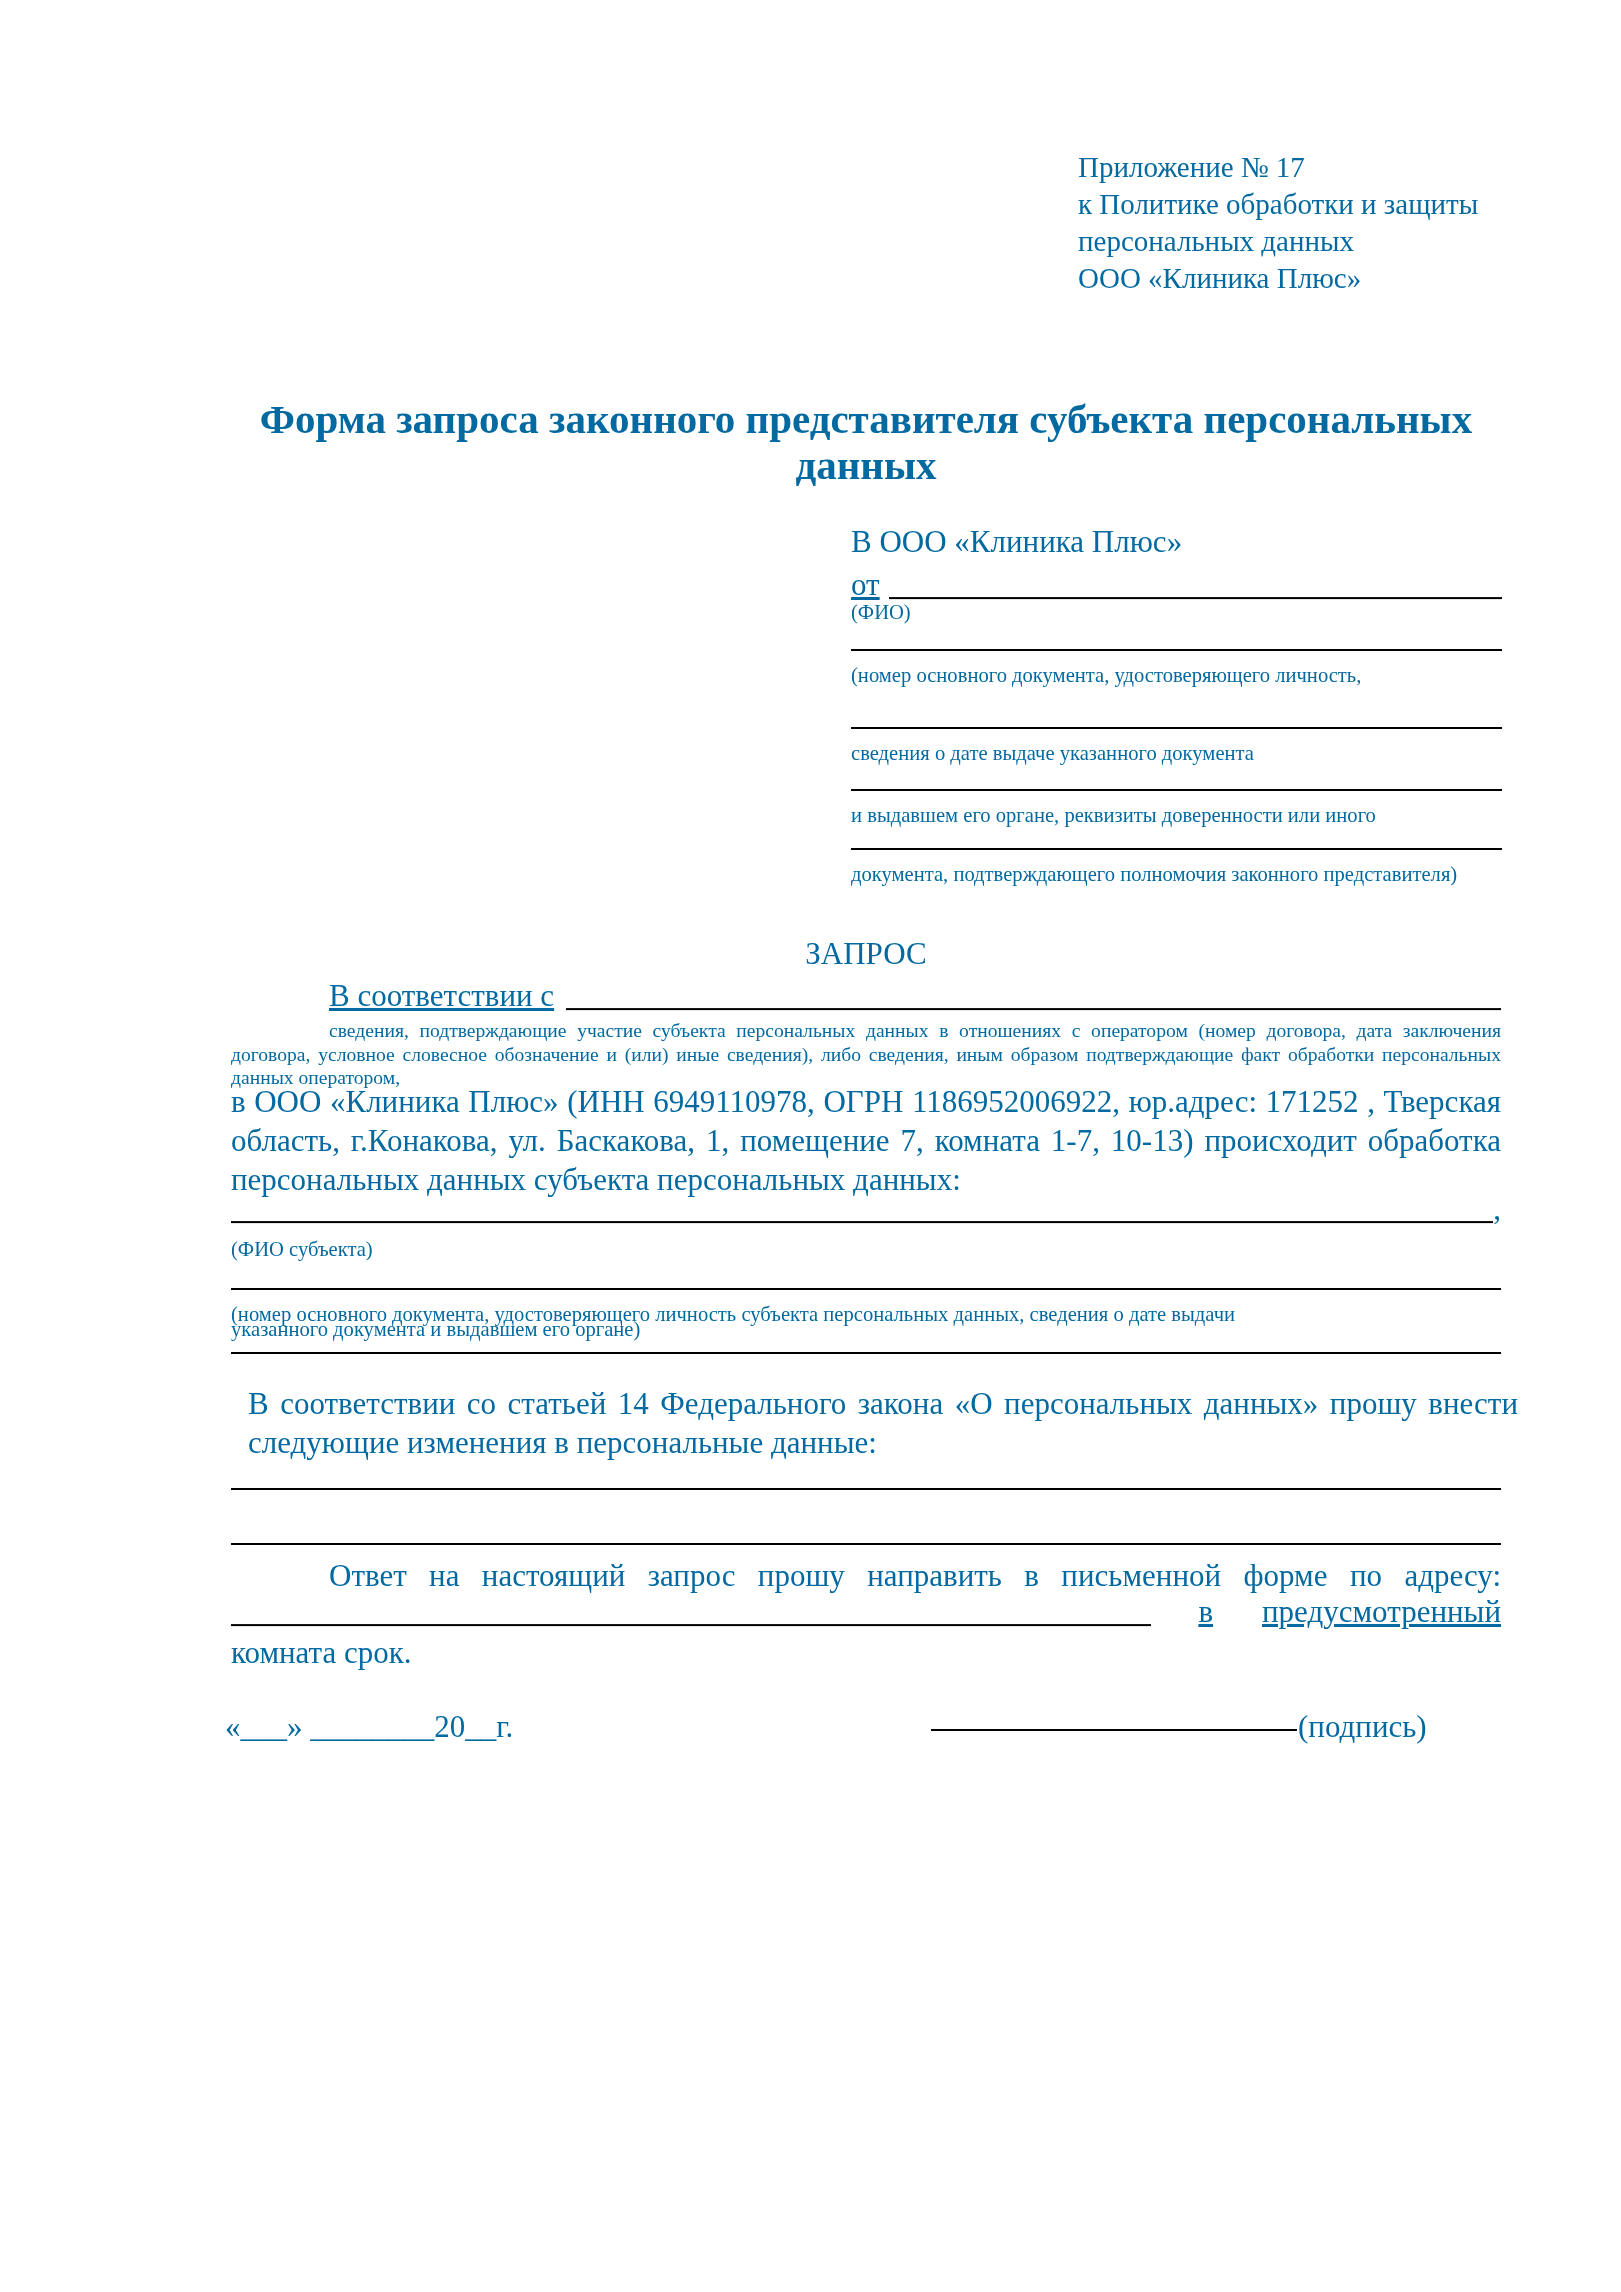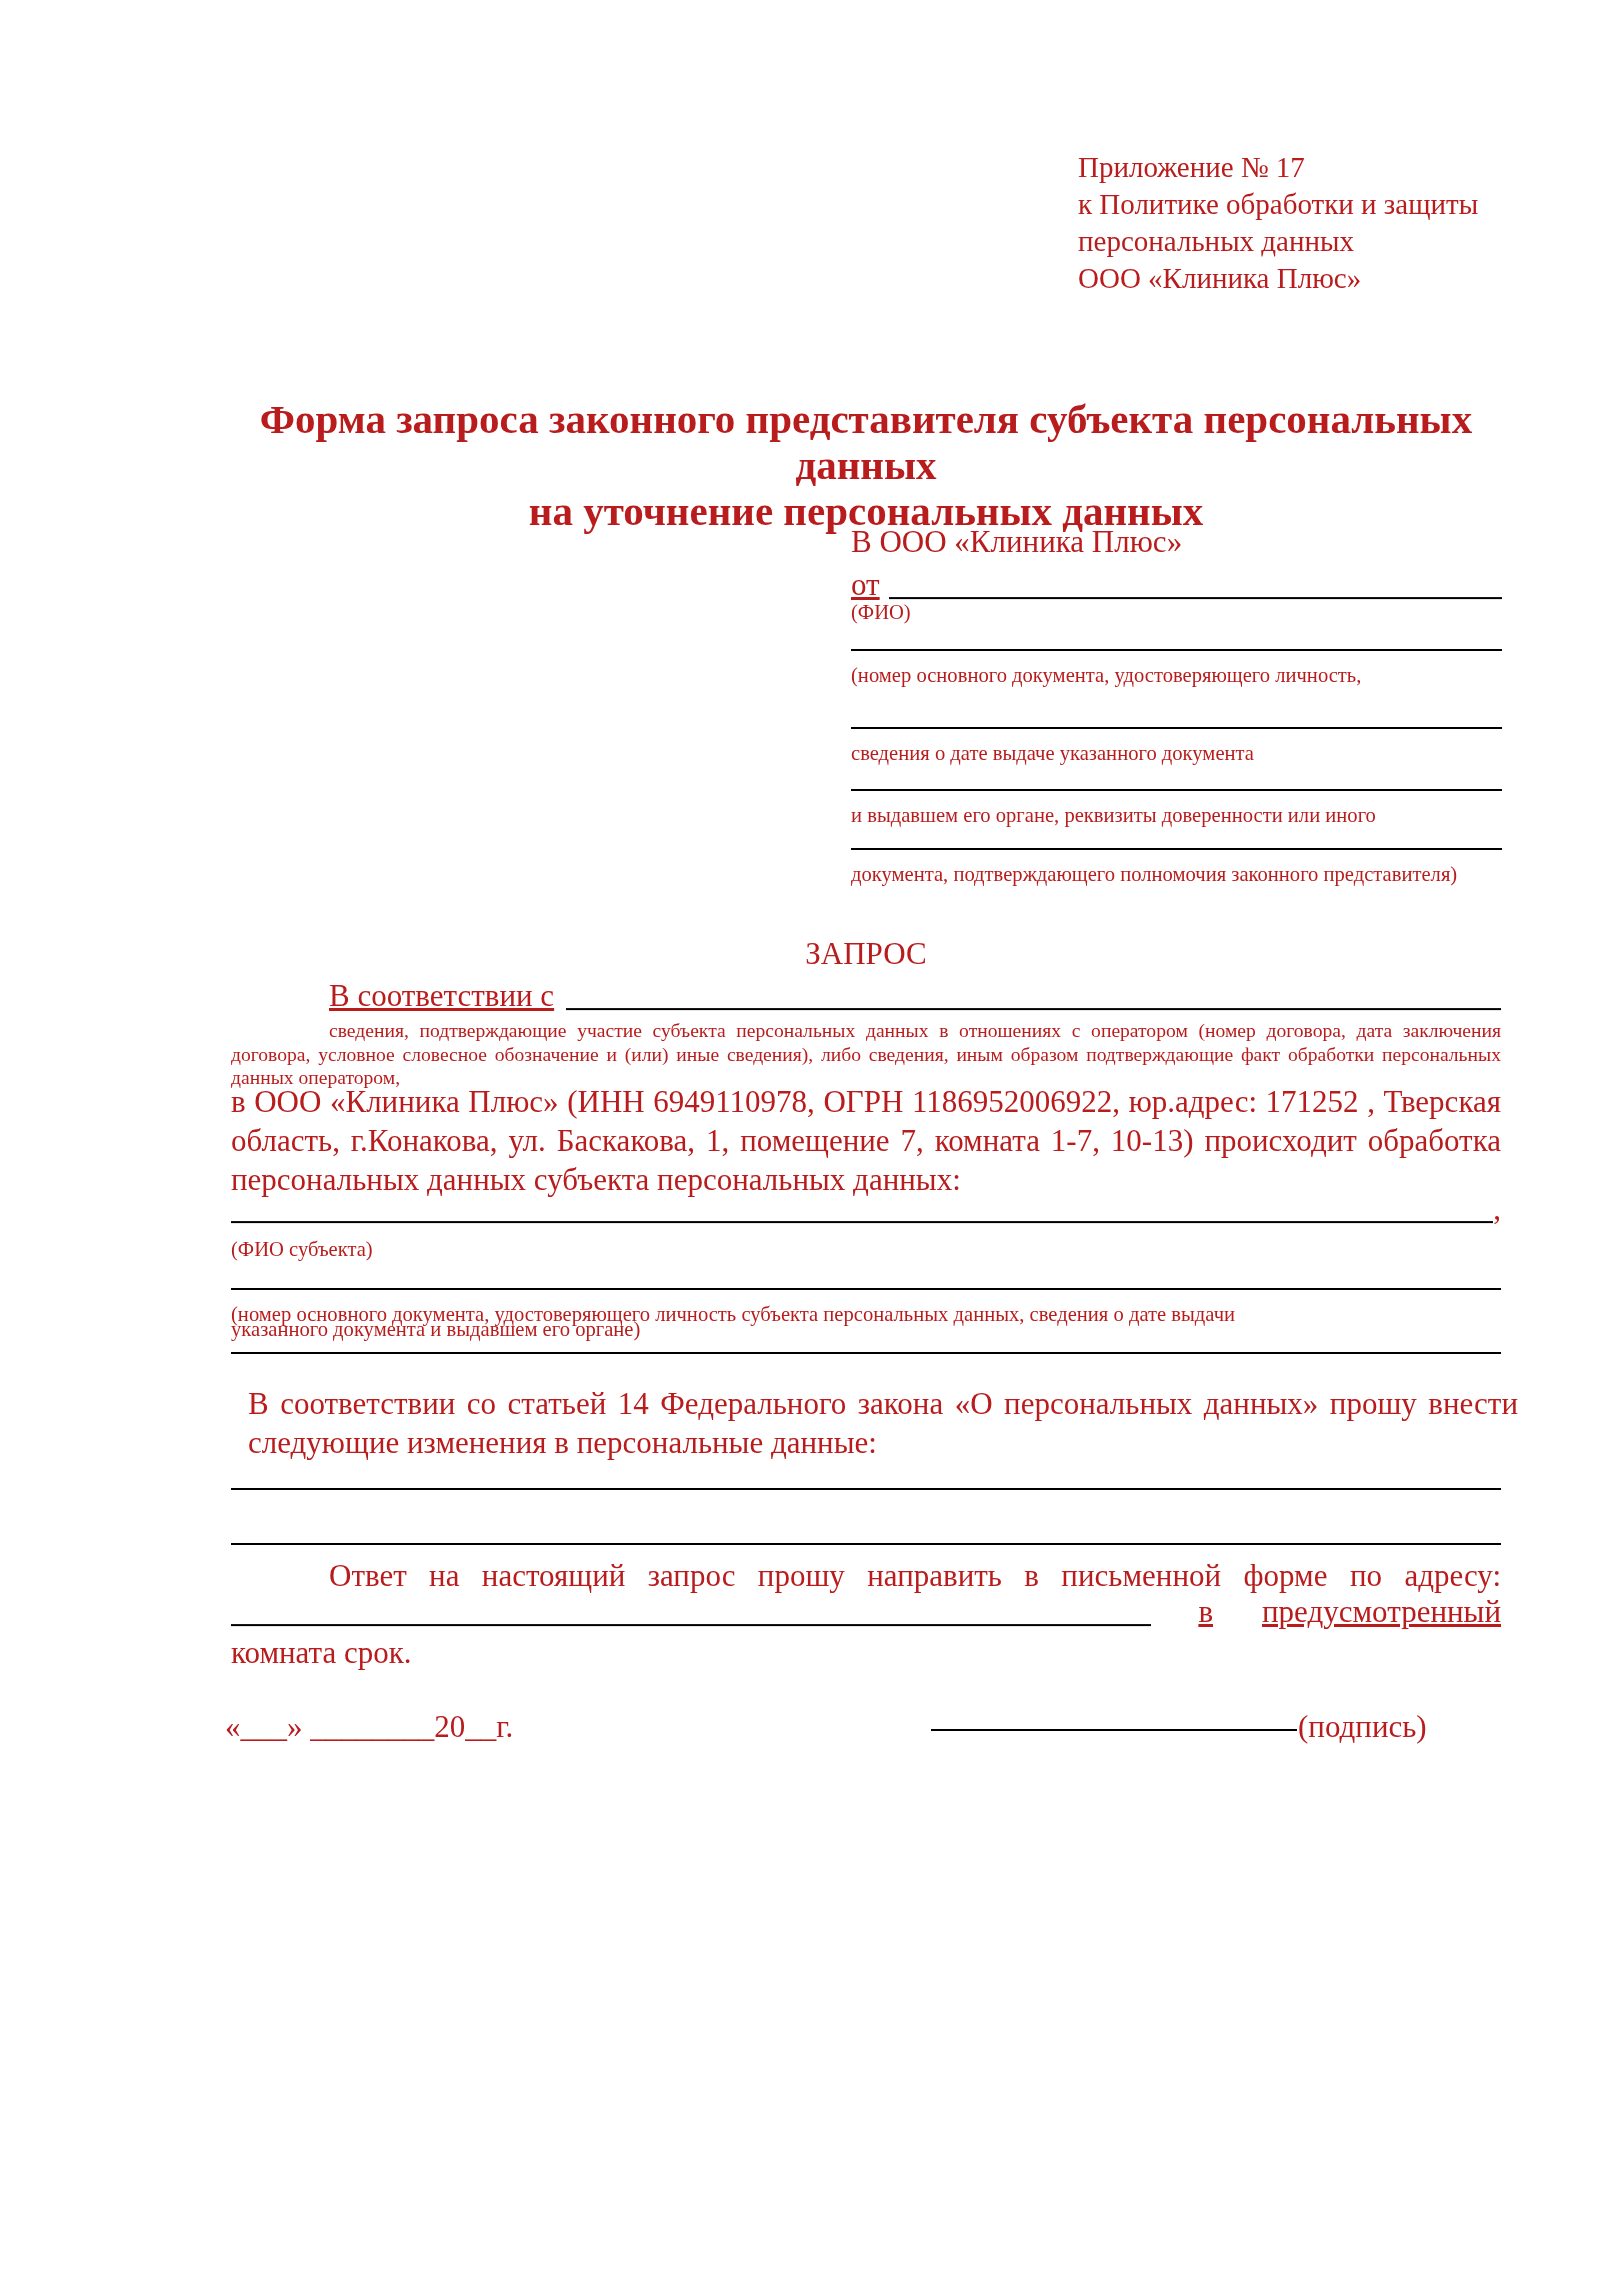--- a/index.html
+++ b/index.html
@@ -1,20 +1,20 @@
 <!DOCTYPE html>
 <html lang="ru"><head>
 <meta charset="utf-8">
 <style>
   html,body{margin:0;padding:0;background:#888;}
   .page{
     position:relative;
     width:1621px;height:2293px;
     background:#ffffff;
-    color:#b91c1c;
+    color:#0369a1;
     font-family:"Liberation Serif","DejaVu Serif",serif;
     overflow:hidden;
   }
   .abs{position:absolute;}
   .body-text{font-size:31px;line-height:39px;}
   .small-text{font-size:19.6px;line-height:23.5px;}
   .hdr{font-size:29px;line-height:37px;white-space:nowrap;}
   .title{font-weight:bold;font-size:41px;line-height:46px;text-align:center;}
   .center{text-align:center;}
   .justify{text-align:justify;}
@@ -33,21 +33,20 @@
 
   <div class="abs hdr" style="left:1078px;top:149px;">
     <div>Приложение № 17</div>
     <div>к Политике обработки и защиты</div>
     <div>персональных данных</div>
     <div>ООО «Клиника Плюс»</div>
   </div>
 
   <div class="abs title" style="left:231px;top:396px;width:1270px;">
     <div>Форма запроса законного представителя субъекта персональных данных</div>
-    <div>на уточнение персональных данных</div>
   </div>
 
   <div class="abs body-text nowrap" style="left:851px;top:522px;">В ООО «Клиника Плюс»</div>
 
   <div class="abs body-text flexrow" style="left:851px;top:565px;width:651px;">
     <span>от</span>
     <span class="fill" style="margin-left:9.8px;"></span>
   </div>
   <div class="abs cap" style="left:851px;top:600px;width:651px;">(ФИО)</div>
 

